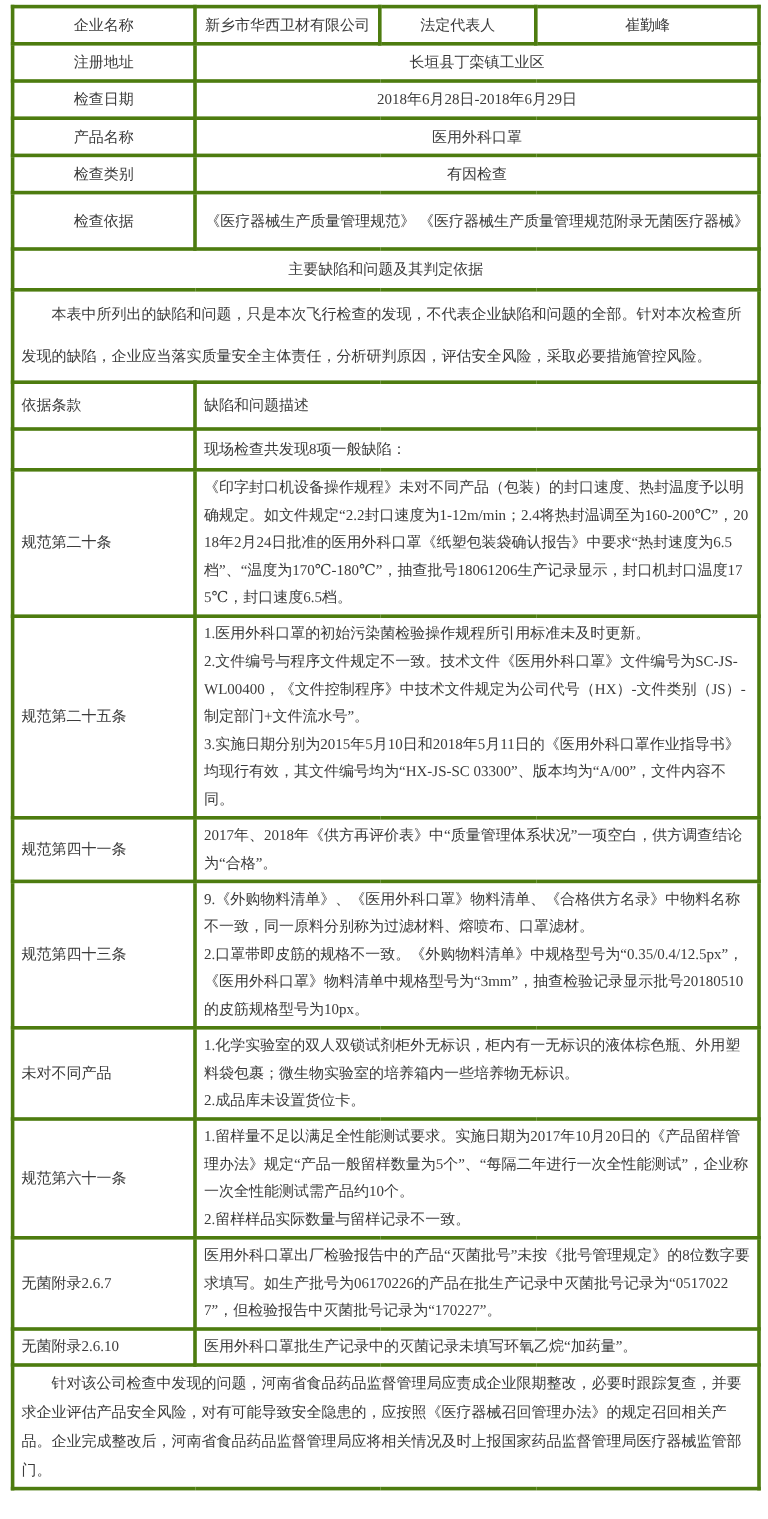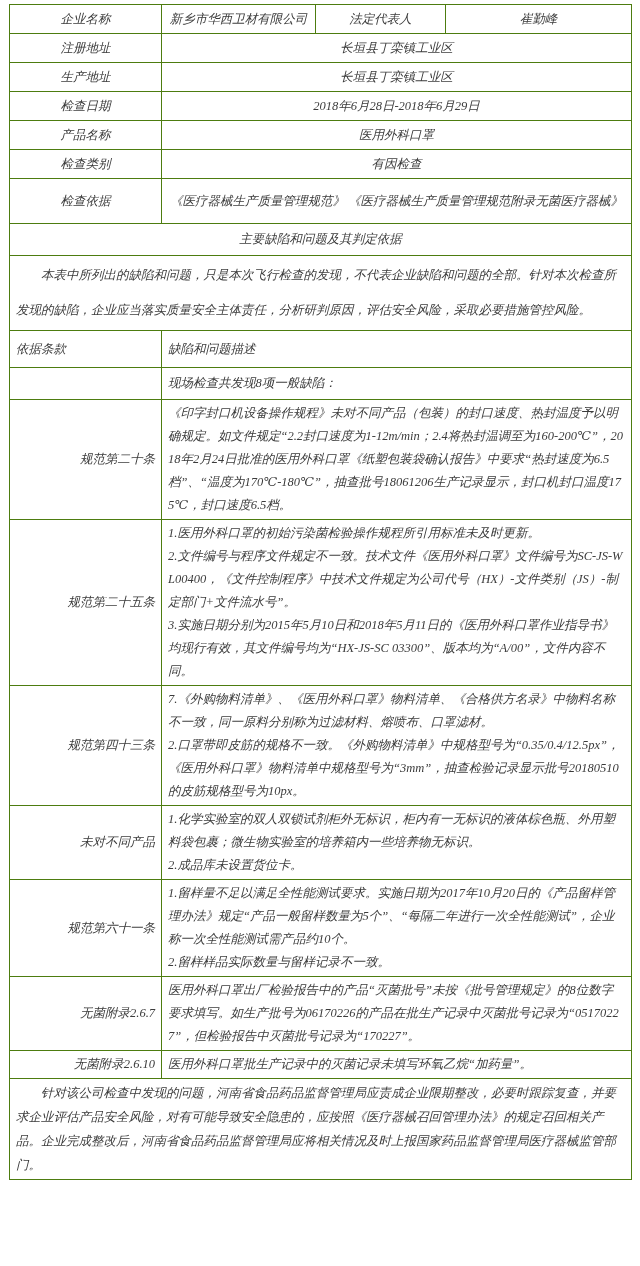--- a/index.html
+++ b/index.html
@@ -15,41 +15,40 @@
     box-sizing: border-box;
     padding: 4px 9px 10px 9px;
     background: #ffffff;
   }
   table.doc {
     width: 100%;
     border-collapse: collapse;
     table-layout: fixed;
   }
   table.doc td {
-    border: 1px solid #4d7c0f;
+    border: 3px solid #4d7c0f;
     font-size: 12.5px;
     vertical-align: middle;
     padding: 2px 6px;
     word-break: break-all;
     overflow-wrap: anywhere;
-    font-style: italic;
   }
   
   tr.r-info td { height: 24px; text-align: center; }
   tr.r-basis td { height: 40px; text-align: center; }
   
   tr.r-title td { height: 27px; text-align: center; padding: 2px 6px; }
   
   td.intro-cell { padding: 9px 12px 11px 12px; line-height: 35px; text-align: left; vertical-align: top; }
   .indent2 { text-indent: 2em; margin: 0; }
   
   tr.r-colhead td { height: 32px; text-align: left; }
   td.left-pad { padding-left: 14px; }
   
-  td.clause-cell { text-align: right; padding-left: 14px; vertical-align: middle; }
+  td.clause-cell { text-align: left; padding-left: 14px; vertical-align: middle; }
   td.desc-cell { text-align: left; vertical-align: middle; padding: 7px 12px 7px 10px; line-height: 23px; }
   td.desc-cell p { margin: 0; }
   tr.r-summary td { height: 27px; }
   
   td.measures-cell { padding: 9px 12px 11px 12px; line-height: 24px; text-align: left; vertical-align: top; }
 </style>
 </head>
 <body>
 
 <div class="page">
@@ -64,24 +63,20 @@
     <tbody>
         <tr class="r-info">
       <td>企业名称</td>
       <td>新乡市华西卫材有限公司</td>
       <td>法定代表人</td>
       <td>崔勤峰</td>
     </tr>
 
     <tr class="r-info">
       <td>注册地址</td>
-      <td colspan="3">长垣县丁栾镇工业区</td>
-    </tr>
-    <tr class="r-info">
-      <td>生产地址</td>
       <td colspan="3">长垣县丁栾镇工业区</td>
     </tr>
     <tr class="r-info">
       <td>检查日期</td>
       <td colspan="3">2018年6月28日-2018年6月29日</td>
     </tr>
     <tr class="r-info">
       <td>产品名称</td>
       <td colspan="3">医用外科口罩</td>
     </tr>
@@ -123,25 +118,31 @@
 
     <tr>
       <td class="clause-cell">规范第二十五条</td>
       <td colspan="3" class="desc-cell">
         <p>1.医用外科口罩的初始污染菌检验操作规程所引用标准未及时更新。</p>
         <p>2.文件编号与程序文件规定不一致。技术文件《医用外科口罩》文件编号为SC-JS-WL00400，《文件控制程序》中技术文件规定为公司代号（HX）-文件类别（JS）-制定部门+文件流水号”。</p>
         <p>3.实施日期分别为2015年5月10日和2018年5月11日的《医用外科口罩作业指导书》均现行有效，其文件编号均为“HX-JS-SC 03300”、版本均为“A/00”，文件内容不同。</p>
       </td>
     </tr>
 
+    <tr>
+      <td class="clause-cell">规范第四十一条</td>
+      <td colspan="3" class="desc-cell">
+        <p>2017年、2018年《供方再评价表》中“质量管理体系状况”一项空白，供方调查结论为“合格”。</p>
+      </td>
+    </tr>
 
     <tr>
       <td class="clause-cell">规范第四十三条</td>
       <td colspan="3" class="desc-cell">
-        <p>7.《外购物料清单》、《医用外科口罩》物料清单、《合格供方名录》中物料名称不一致，同一原料分别称为过滤材料、熔喷布、口罩滤材。</p>
+        <p>9.《外购物料清单》、《医用外科口罩》物料清单、《合格供方名录》中物料名称不一致，同一原料分别称为过滤材料、熔喷布、口罩滤材。</p>
         <p>2.口罩带即皮筋的规格不一致。《外购物料清单》中规格型号为“0.35/0.4/12.5px”，《医用外科口罩》物料清单中规格型号为“3mm”，抽查检验记录显示批号20180510的皮筋规格型号为10px。</p>
       </td>
     </tr>
 
     <tr>
       <td class="clause-cell">未对不同产品</td>
       <td colspan="3" class="desc-cell">
         <p>1.化学实验室的双人双锁试剂柜外无标识，柜内有一无标识的液体棕色瓶、外用塑料袋包裹；微生物实验室的培养箱内一些培养物无标识。</p>
         <p>2.成品库未设置货位卡。</p>
       </td>

